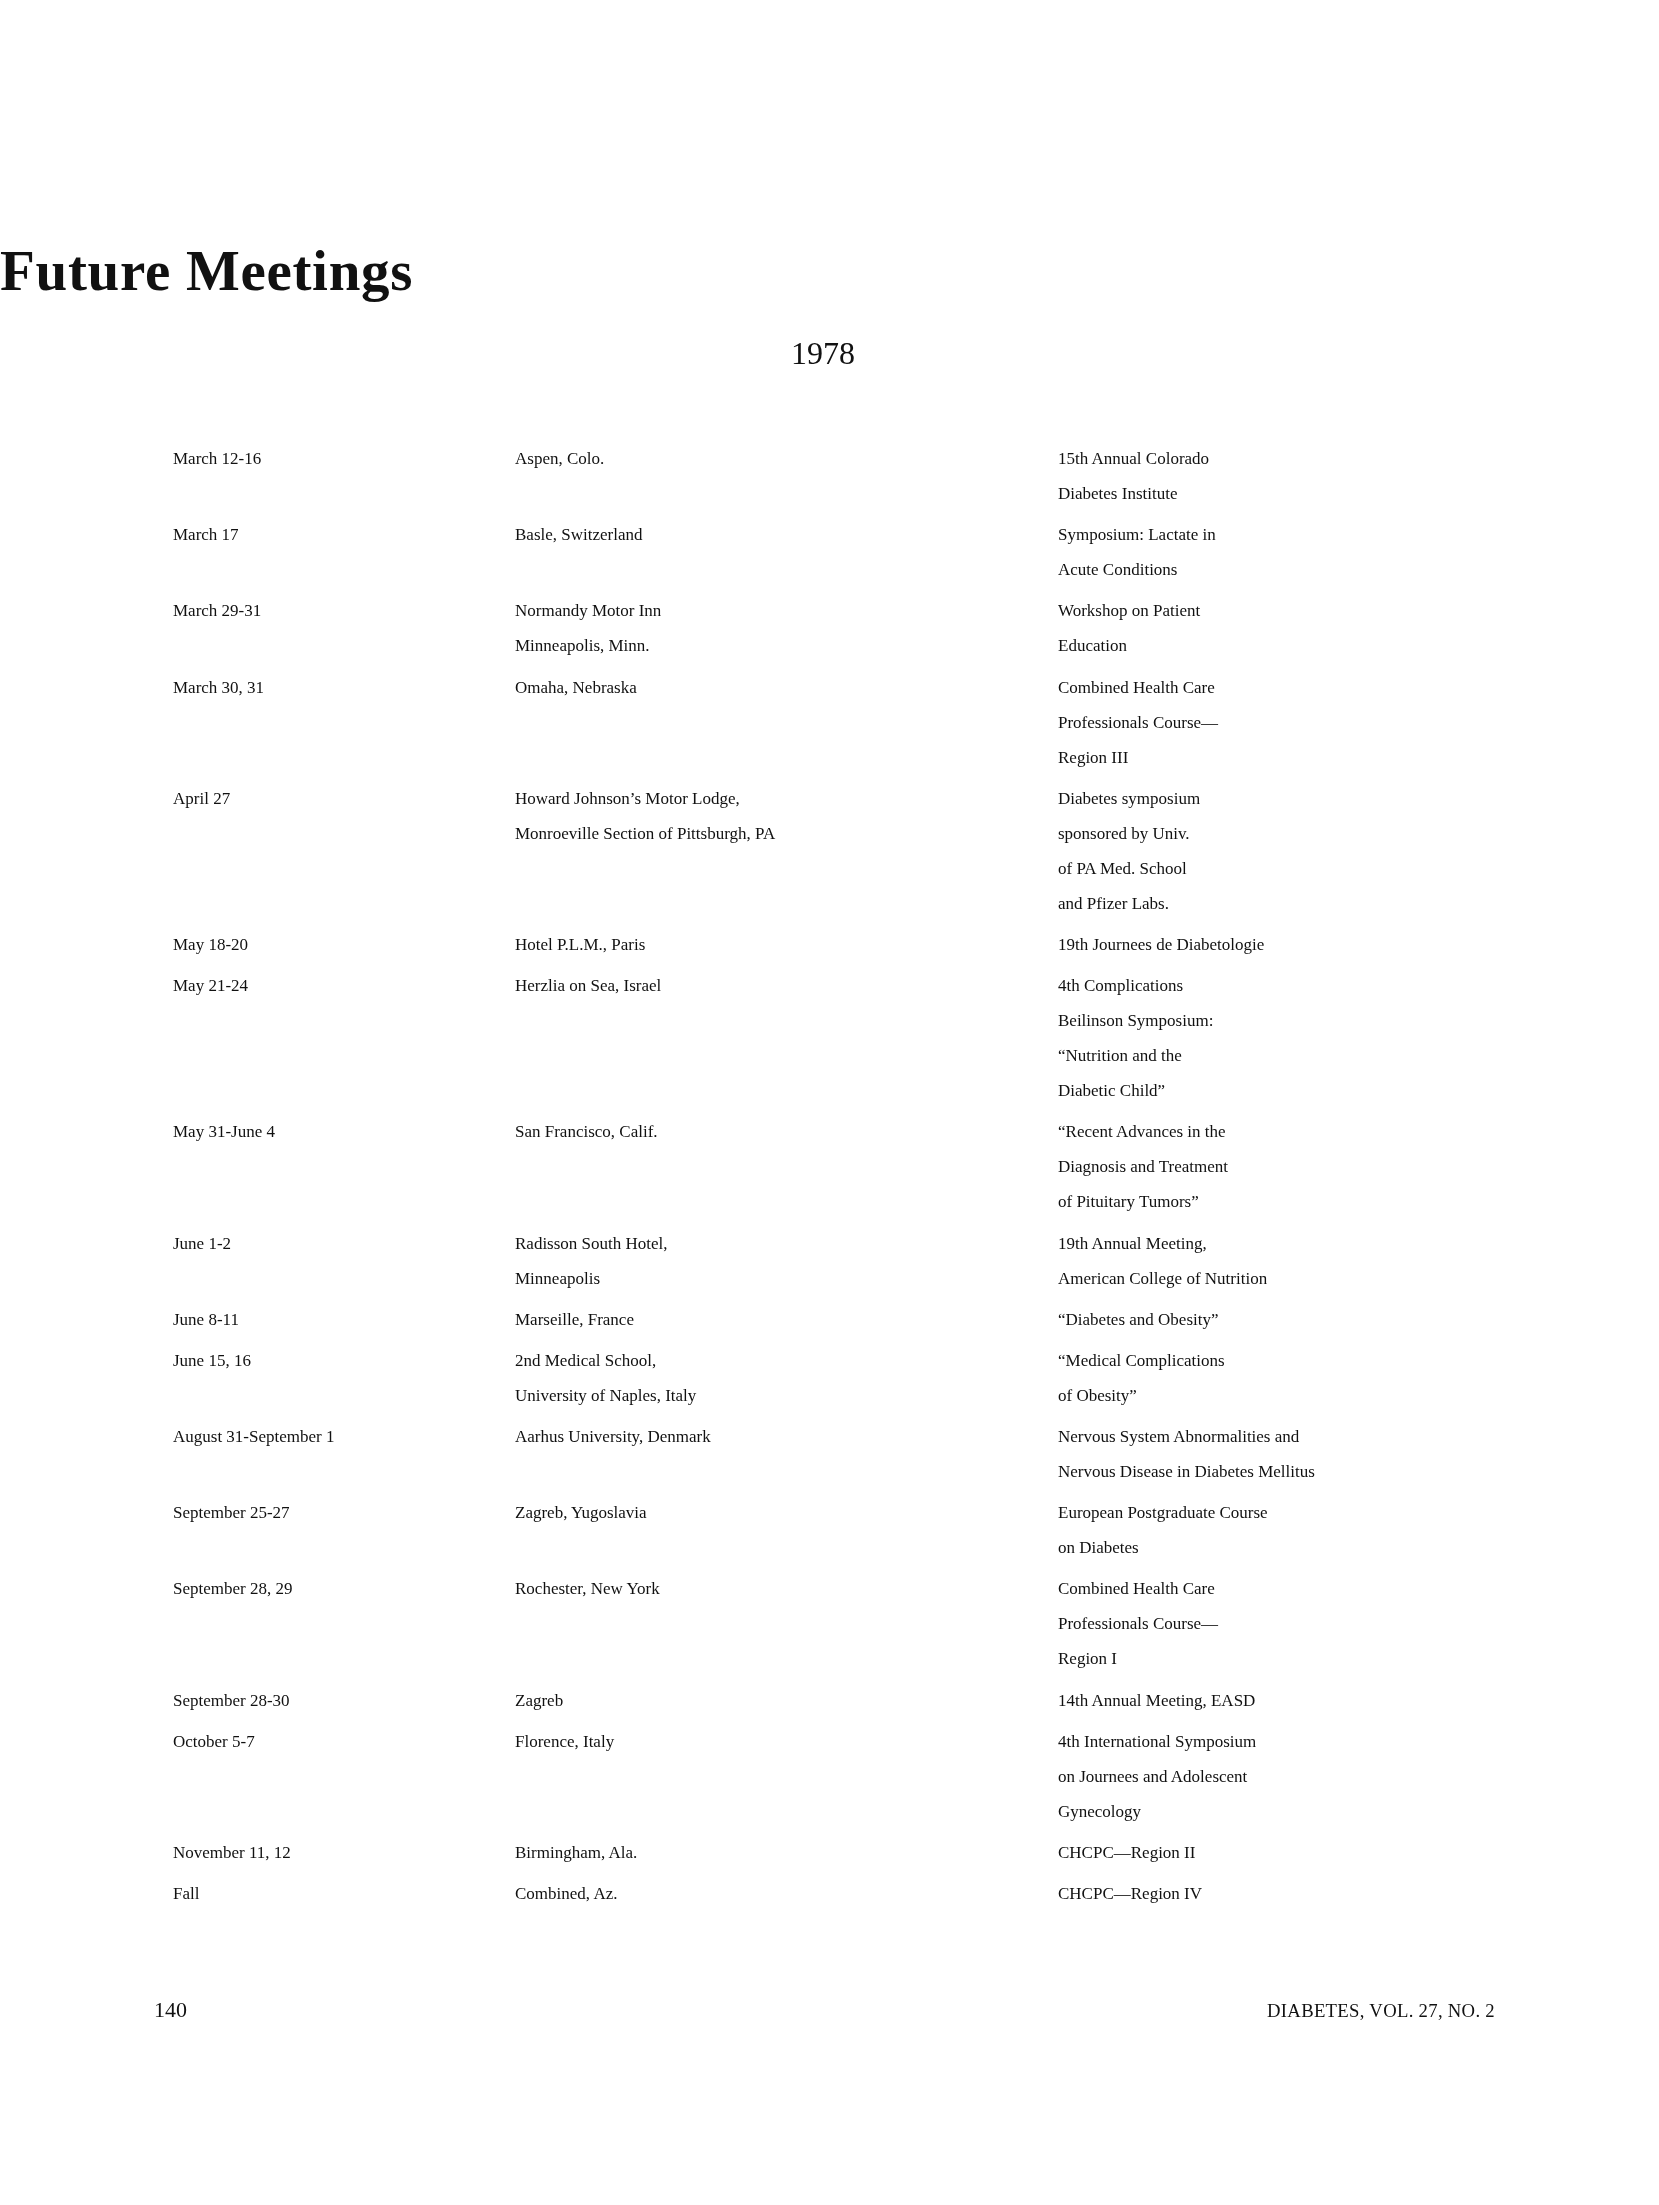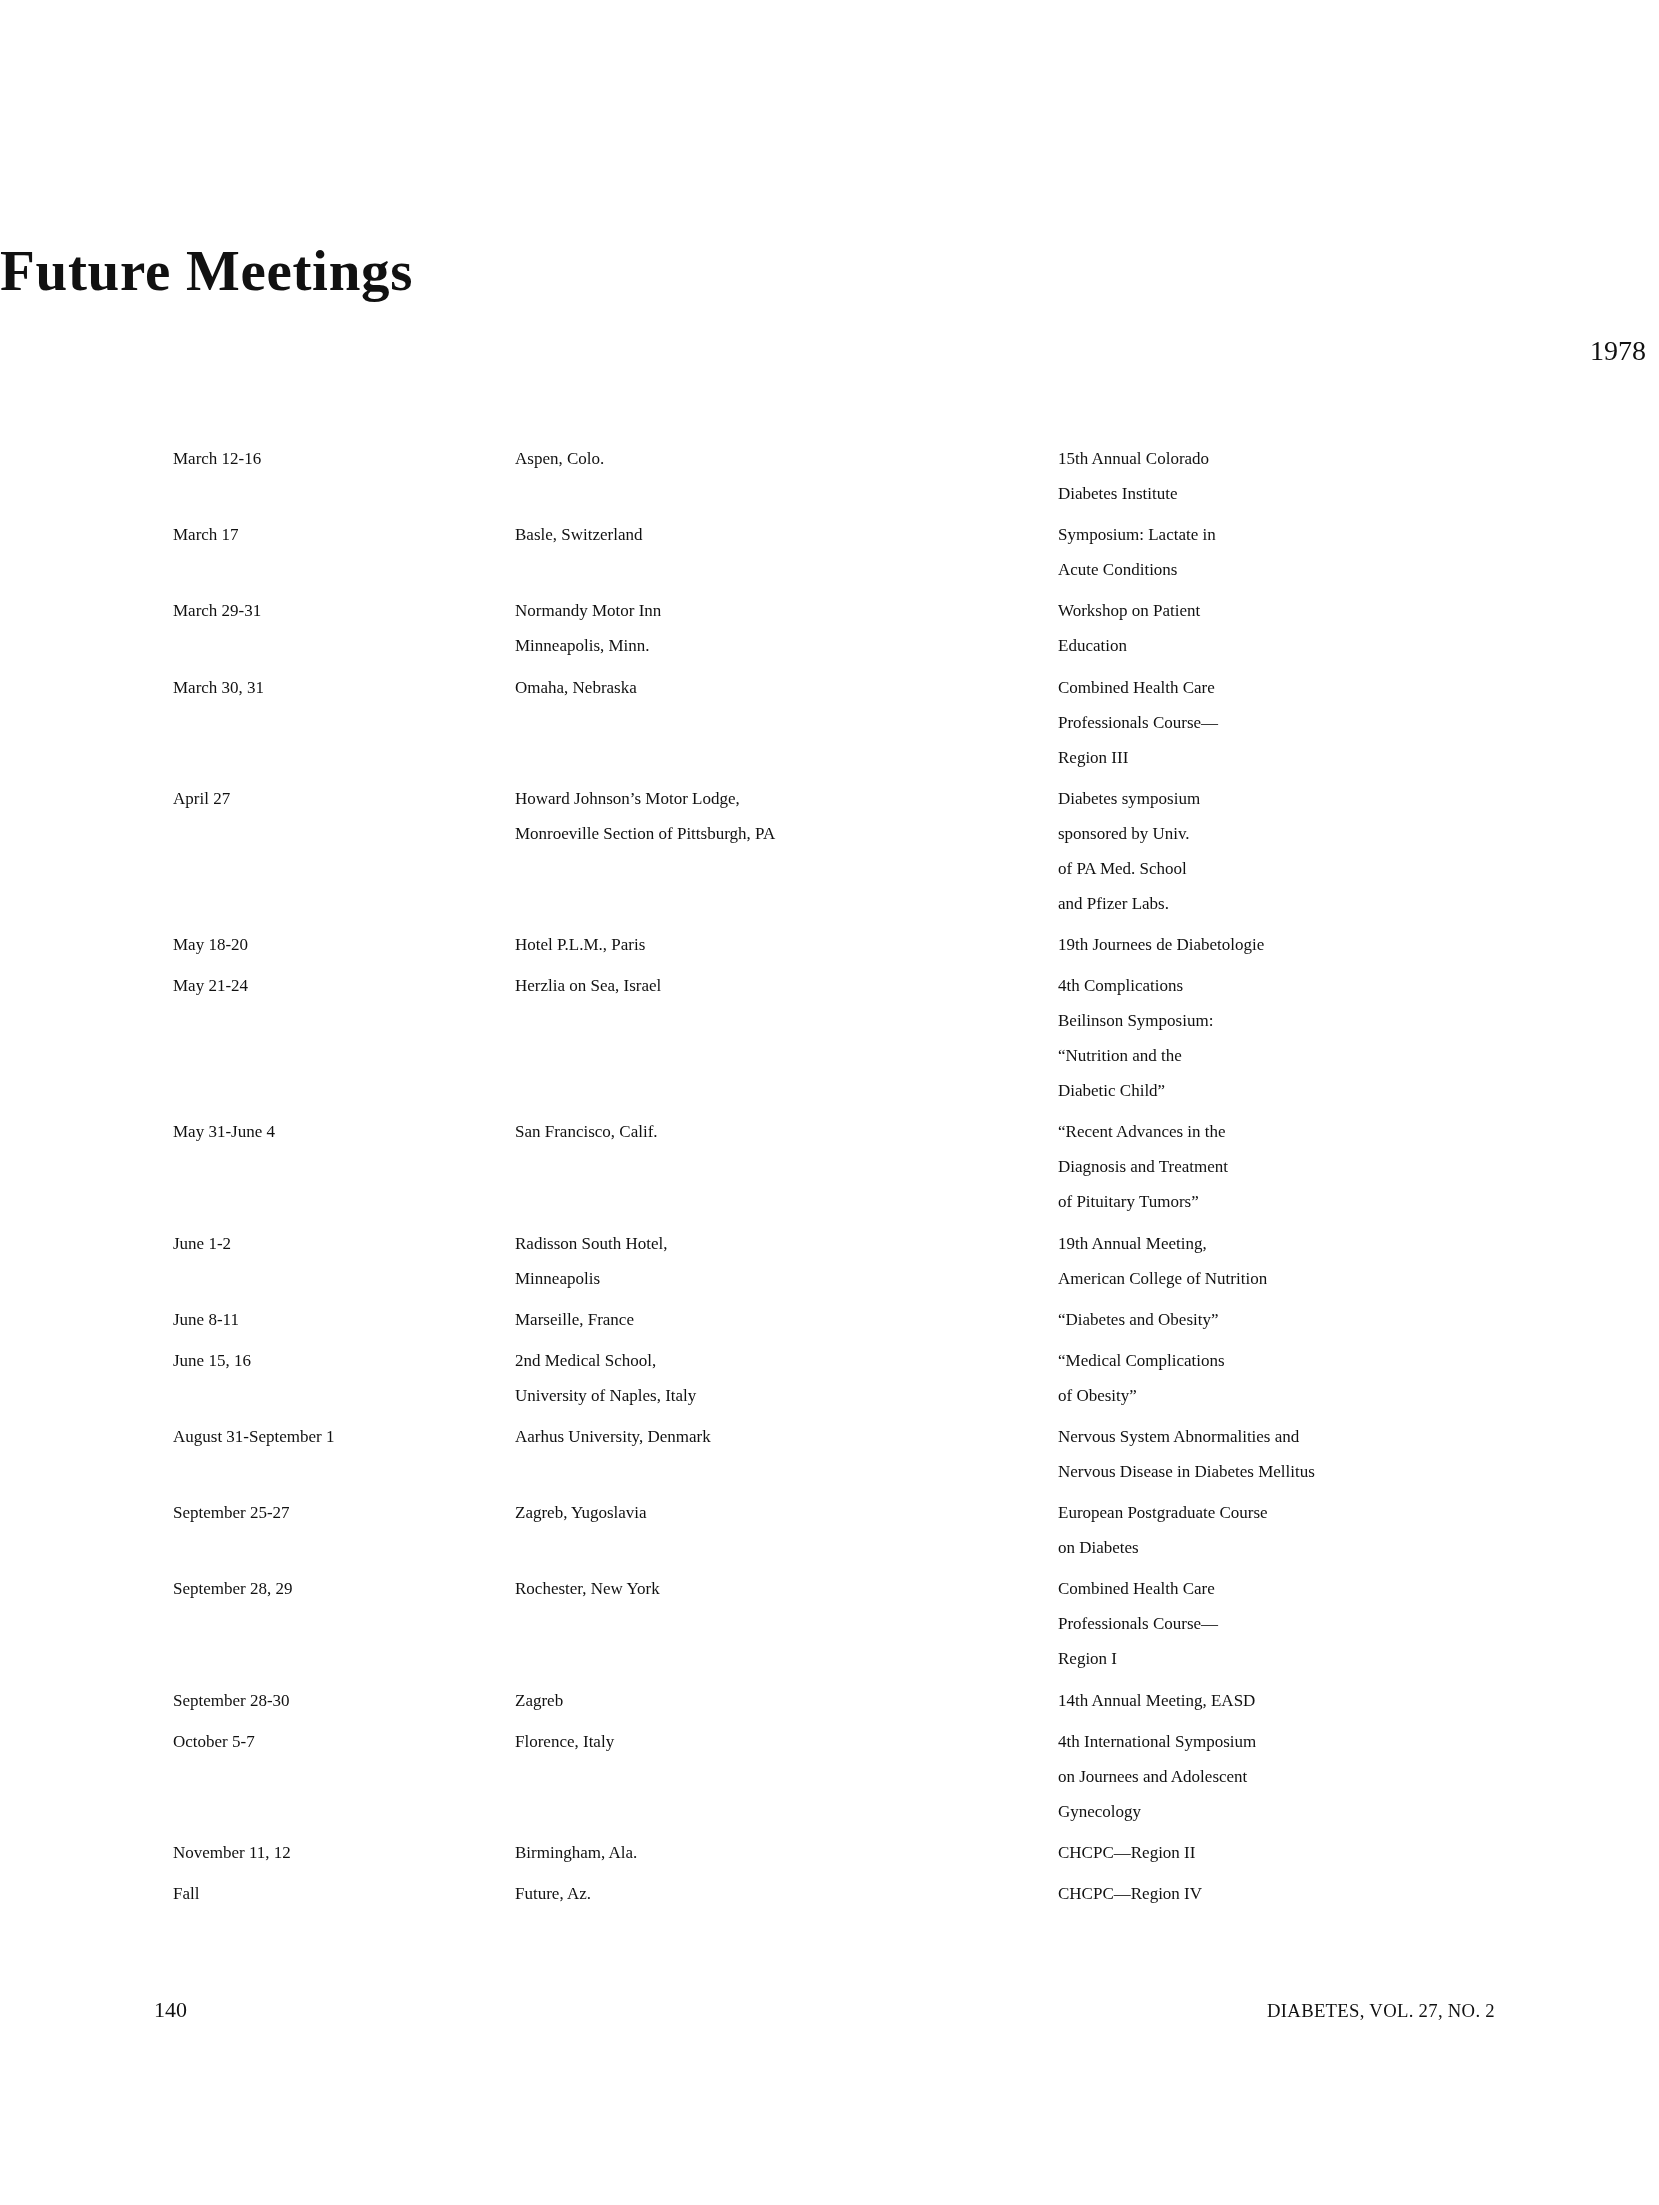--- a/index.html
+++ b/index.html
@@ -26,22 +26,22 @@
       font-size: 57px;
       letter-spacing: 0.7px;
       line-height: 1;
       margin: 0;
     }
     .year {
       position: absolute;
       top: 337px;
       left: 0;
       width: 1646px;
-      text-align: right;
-      font-size: 28px;
+      text-align: center;
+      font-size: 32px;
       line-height: 1;
     }
     .meetings {
       position: absolute;
       top: 441px;
       left: 154px;
       width: 1383px;
     }
     .row {
       display: flex;
@@ -250,21 +250,21 @@
       <div class="col-place">
         <span class="line">Birmingham, Ala.</span>
       </div>
       <div class="col-event">
         <span class="line">CHCPC—Region II</span>
       </div>
     </div>
     <div class="row">
       <div class="col-date">Fall</div>
       <div class="col-place">
-        <span class="line">Future, Az.</span>
+        <span class="line">Combined, Az.</span>
       </div>
       <div class="col-event">
         <span class="line">CHCPC—Region IV</span>
       </div>
     </div>
   </div>
 
 <div class="footer-page">140</div>
 <div class="footer-journal">DIABETES, VOL. 27, NO. 2</div>
 

